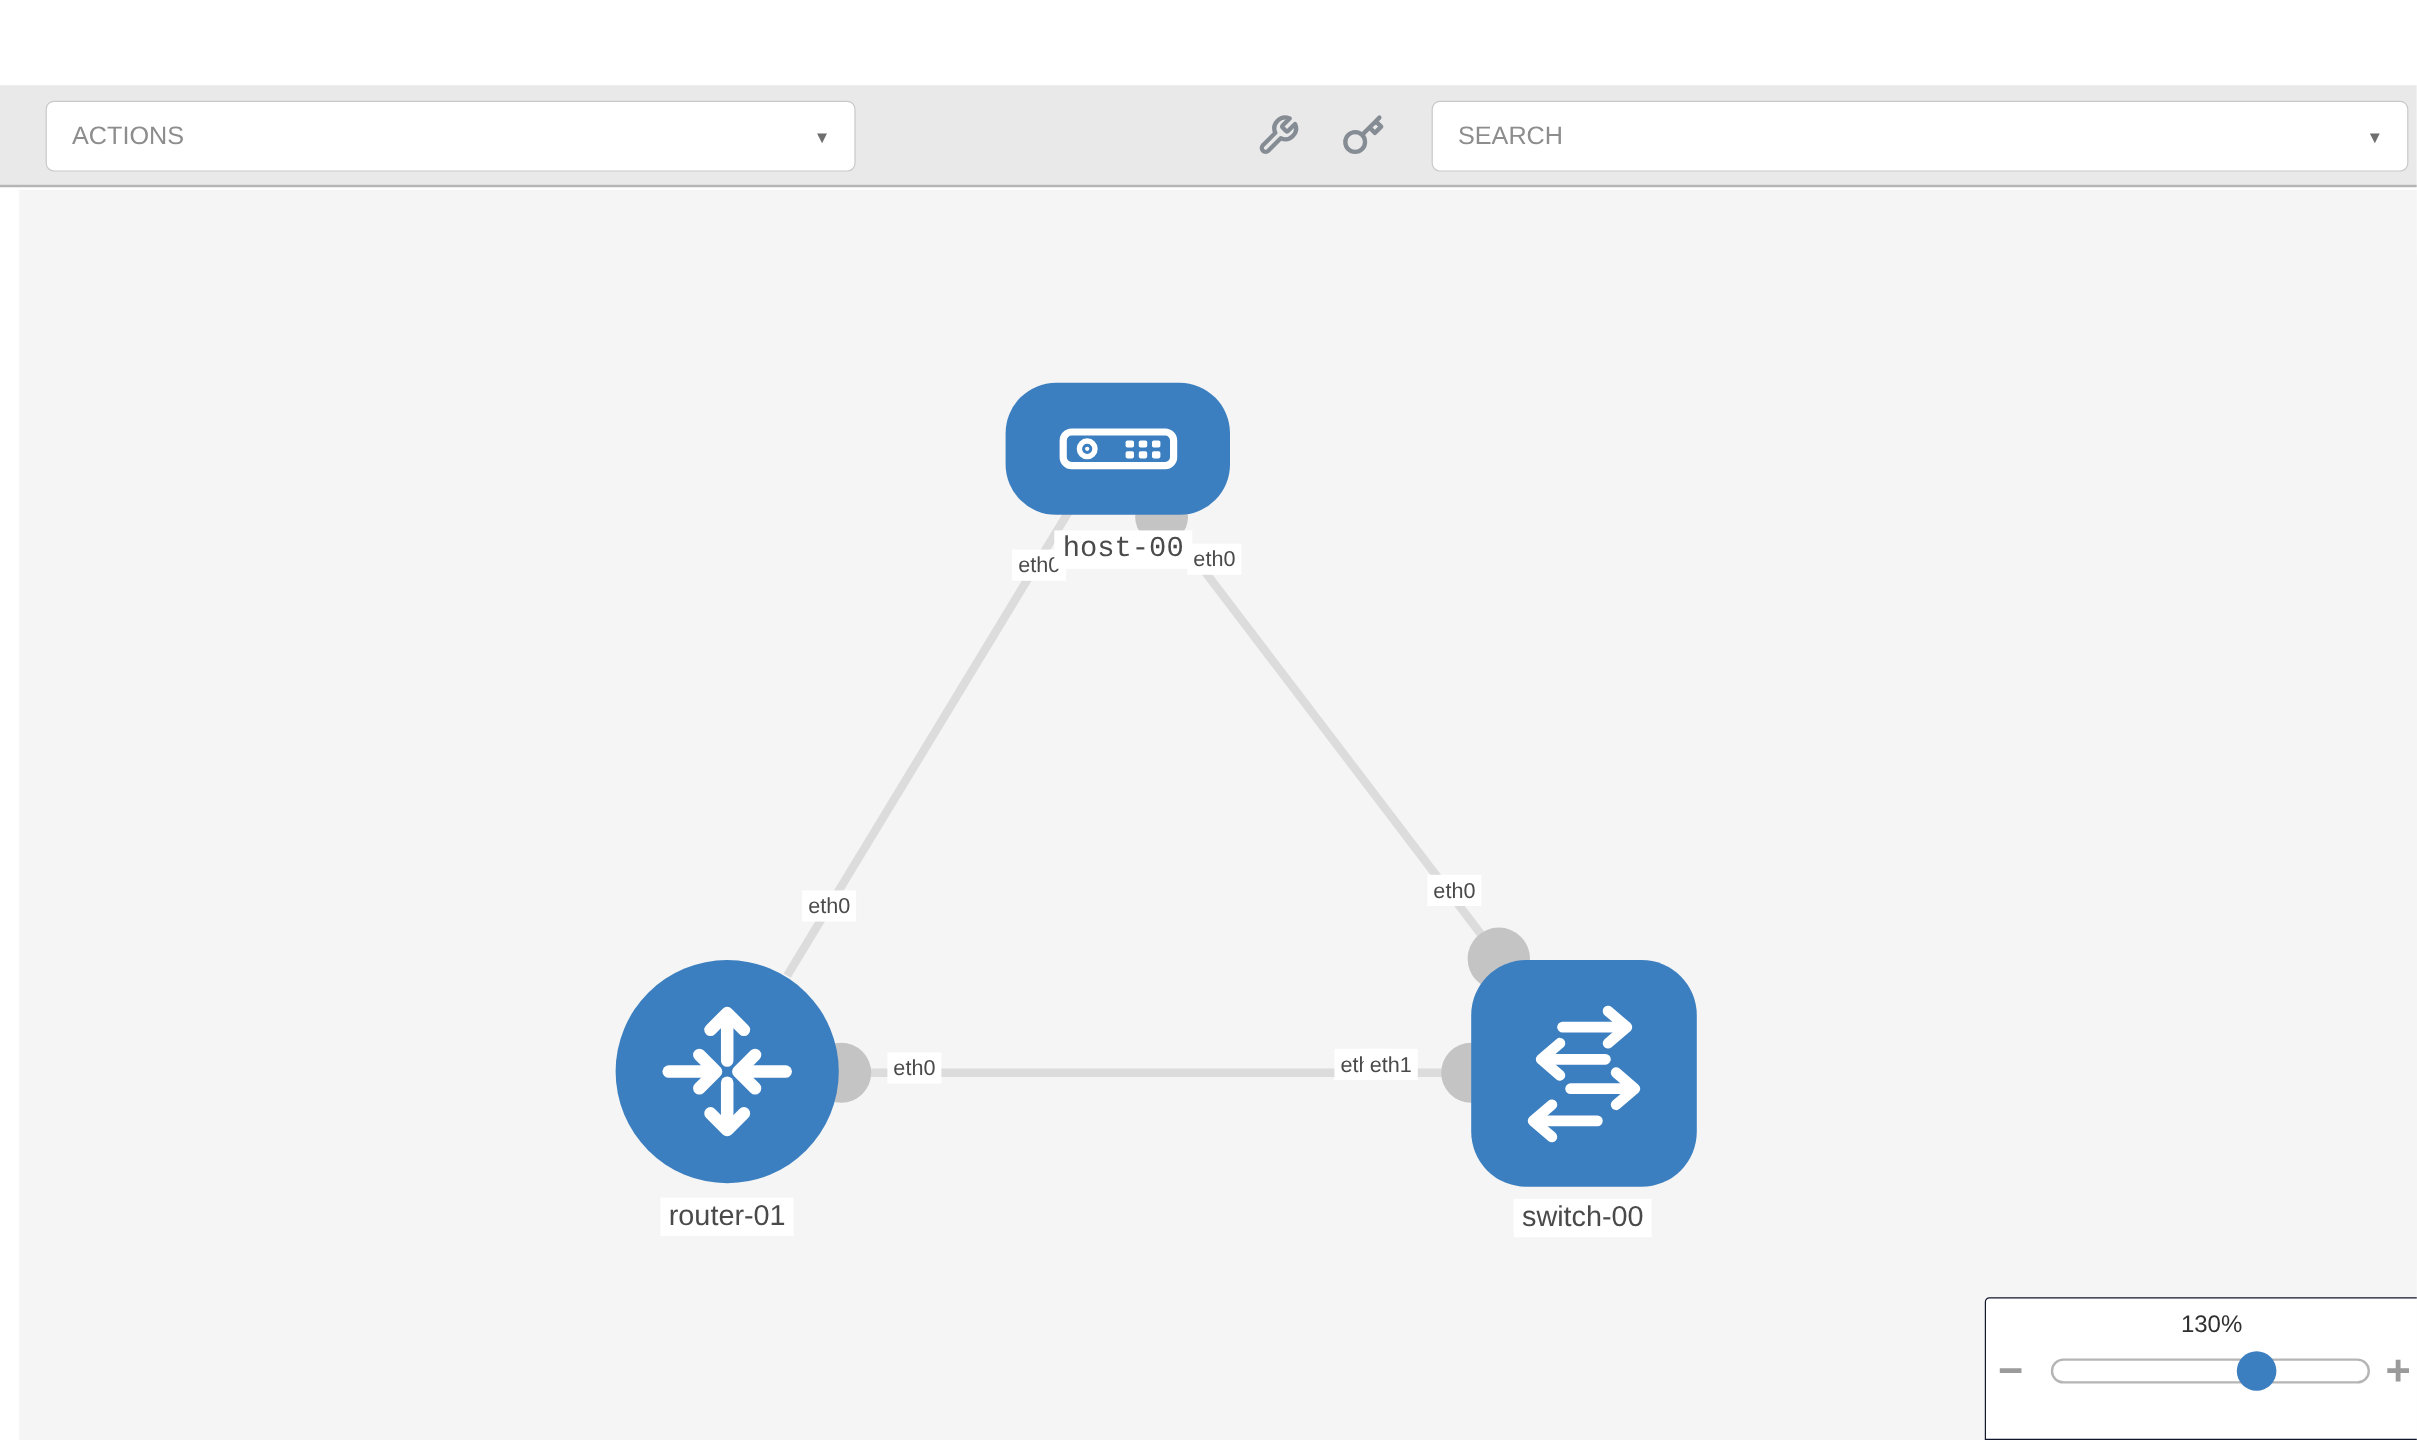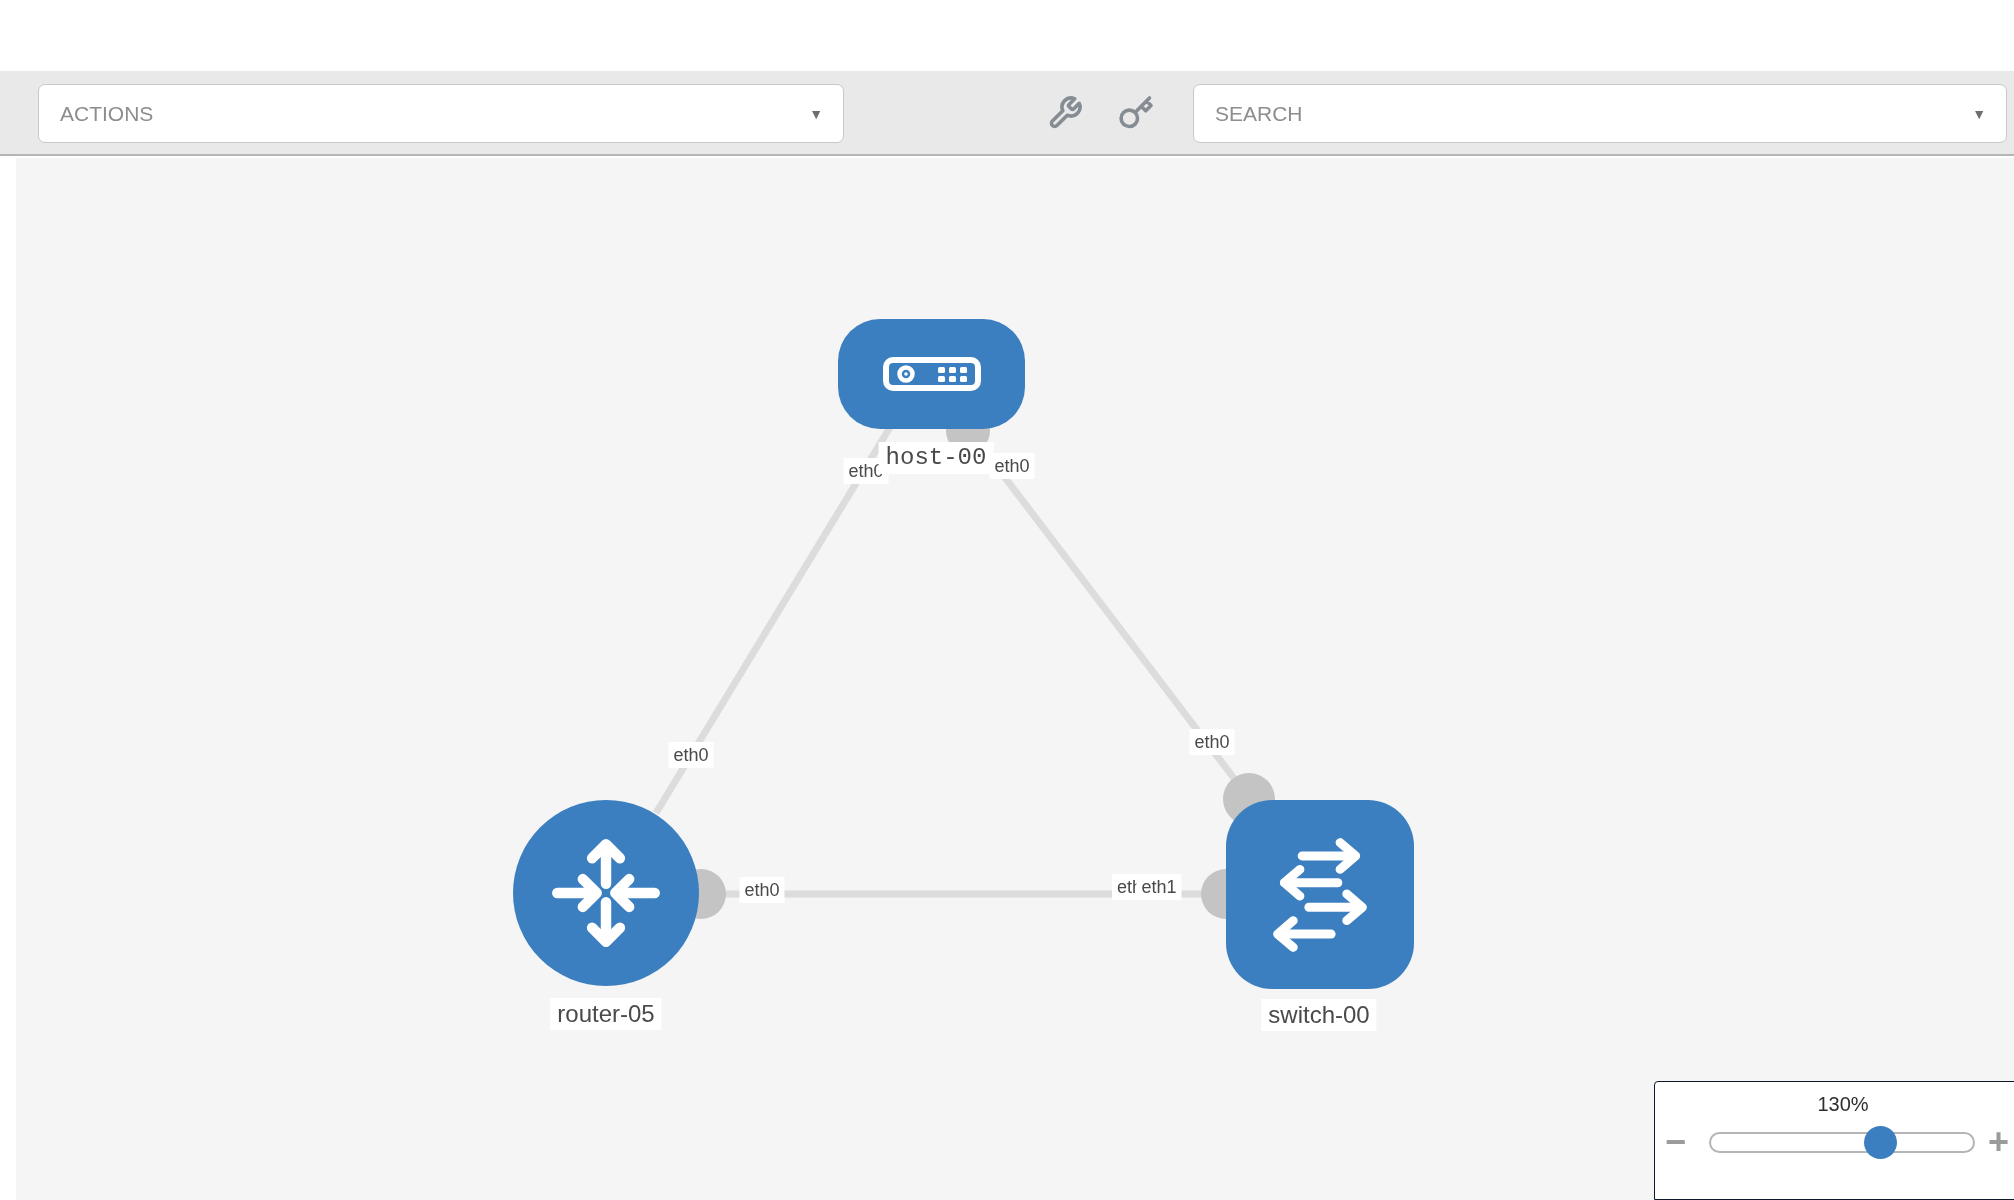--- a/index.html
+++ b/index.html
@@ -19,21 +19,21 @@
 
   
   .toolbar { position:absolute; left:0; top:71px; width:2014px; height:85px;
              background:#e9e9e9; border-bottom:2px solid #b5b5b5; }
   .select-box { position:absolute; top:13px; height:59px; background:#ffffff;
                 border:1px solid #c9c9c9; border-radius:7px;
                 display:flex; align-items:center; cursor:pointer; }
   .select-box .sel-label { padding-left:21px; font-size:21px; color:#8d8d8d; }
   .select-box .caret { position:absolute; right:20px; top:50%; transform:translateY(-50%);
                        font-size:14px; color:#6e6e6e; }
-  .actions-box { left:38px; width:806px; }
+  .actions-box { left:38px; width:675px; }
   .search-box  { left:1193px; width:814px; }
   .tool-icon { position:absolute; top:24px; width:36px; height:36px; cursor:pointer; }
   .tool-icon svg { width:36px; height:36px; stroke:#858c94; stroke-width:2.4;
                    fill:none; stroke-linecap:round; stroke-linejoin:round; }
 
   
   .canvas { position:absolute; left:16px; top:158px; width:2014px; height:1042px;
             background:#f5f5f5; }
   .edges-svg { position:absolute; left:0; top:0; z-index:1; }
 
@@ -151,21 +151,21 @@
     <div class="chip node-label" style="left:920px; top:300px;font-family:Liberation Mono, monospace;">host-00</div>
     <div class="chip" style="left:996px; top:308px;">eth0</div>
 
     <div class="chip" style="left:675px; top:597px;">eth0</div>
     <div class="chip" style="left:1196px; top:584px;">eth0</div>
 
     <div class="chip" style="left:746px; top:732px;">eth0</div>
     <div class="chip under" style="left:1096px; top:729px;">eth0</div>
     <div class="chip over" style="left:1143px; top:729px;">eth1</div>
 
-    <div class="chip node-label" style="left:590px; top:856px;">router-05</div>
+    <div class="chip node-label" style="left:590px; top:856px;">router-01</div>
     <div class="chip node-label" style="left:1303px; top:857px;">switch-00</div>
 
     <div class="zoom-panel">
       <div class="zoom-pct">130%</div>
       <div class="zoom-minus">−</div>
       <div class="zoom-track"></div>
       <div class="zoom-handle"></div>
       <div class="zoom-plus">+</div>
     </div>
 

